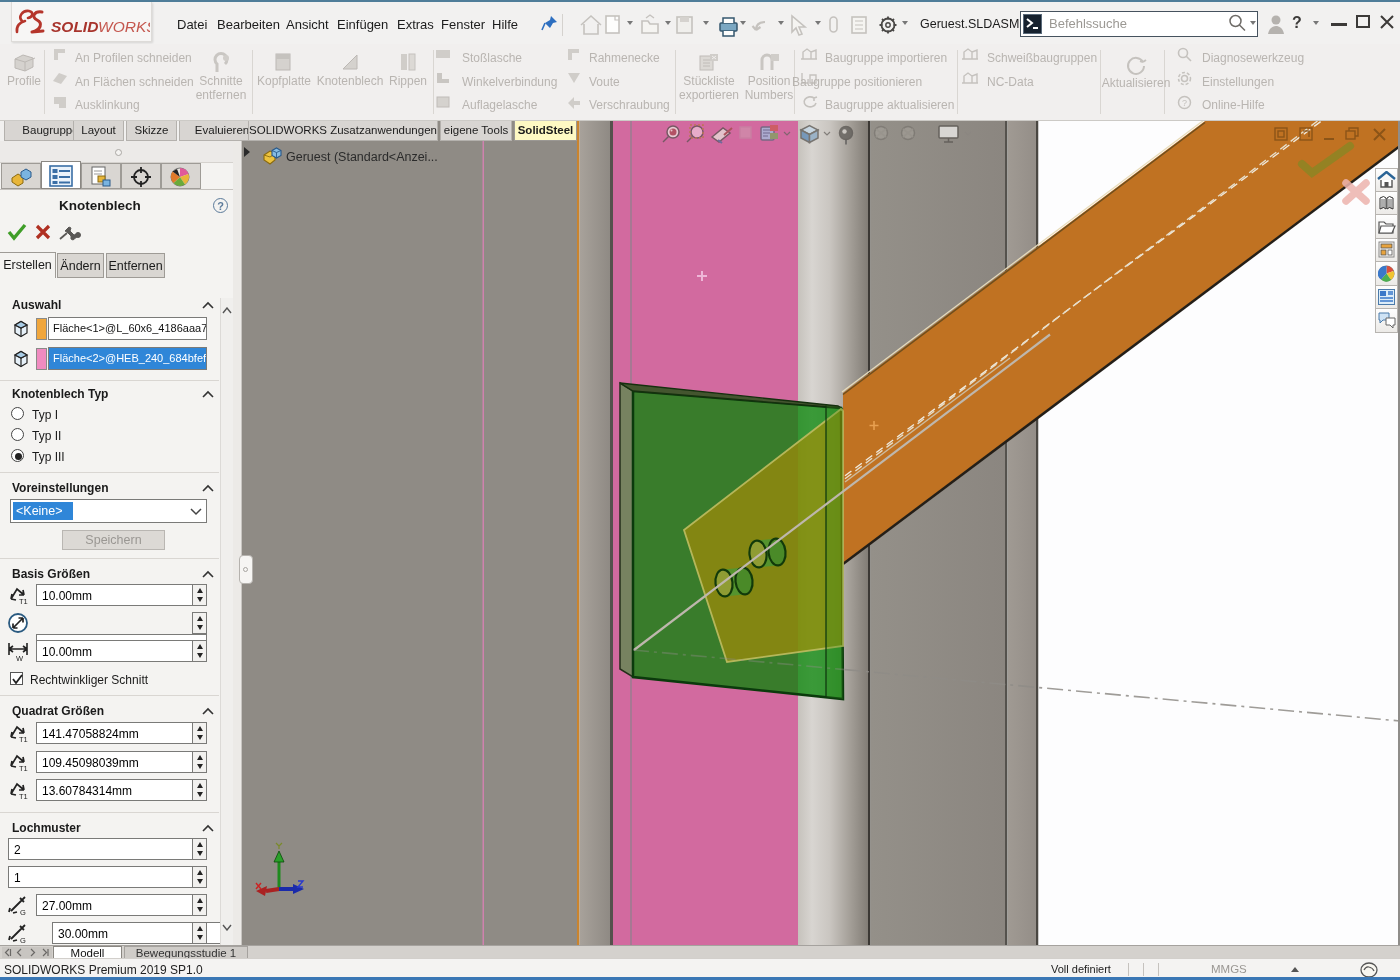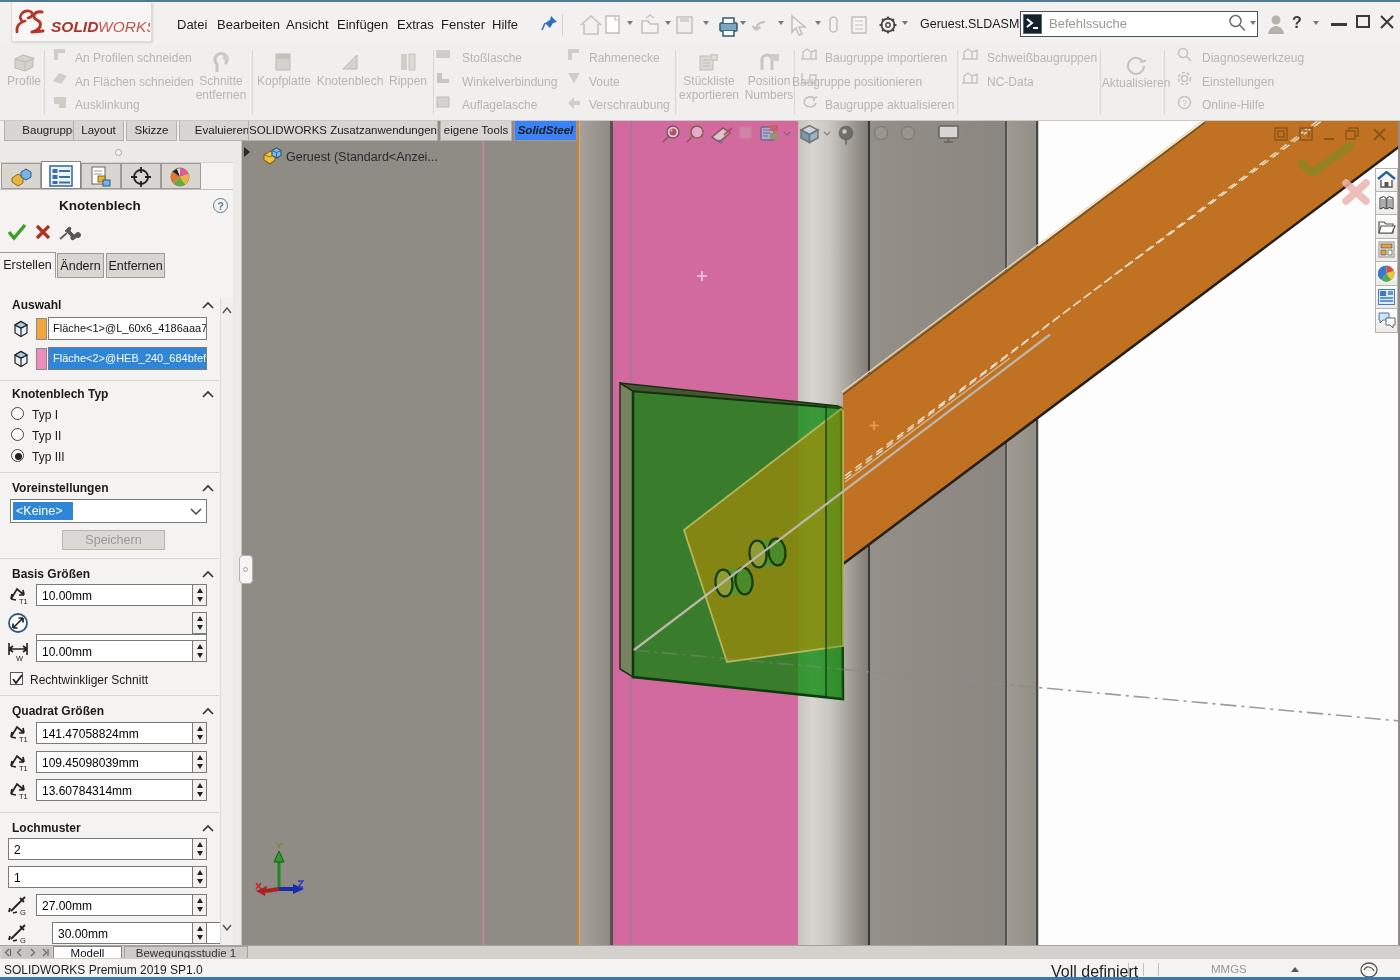--- a/index.html
+++ b/index.html
@@ -12,21 +12,21 @@
 .tbicon{position:absolute;top:11px;}
 .dd{position:absolute;top:19px;width:0;height:0;border-left:3.5px solid transparent;border-right:3.5px solid transparent;border-top:4px solid #777;}
 
 #ribbon{position:absolute;left:0;top:44px;width:1400px;height:77px;background:#f1efee;border-bottom:1px solid #cccac6;}
 .rsep{position:absolute;top:6px;height:64px;width:1px;background:#d9d6d2;}
 .rtxt{position:absolute;font-size:12px;color:#b9b5b1;white-space:nowrap;}
 .rtxtc{position:absolute;font-size:12px;color:#b9b5b1;white-space:nowrap;text-align:center;transform:translateX(-50%);}
 
 #tabrow{position:absolute;left:0;top:121px;width:583px;height:20px;z-index:6;}
 .ctab{position:absolute;top:0;height:20px;background:#d8d5d2;border:1px solid #b4b1ad;border-top:none;font-size:11.5px;color:#1c1c1c;text-align:center;line-height:19px;white-space:nowrap;overflow:hidden;}
-.ctab.active{background:#3b82f6;border-color:#9b9894;font-weight:bold;font-style:italic;}
+.ctab.active{background:#fef9c3;border-color:#9b9894;font-weight:bold;}
 
 #panel{position:absolute;left:0;top:141px;width:233px;height:804px;background:#f4f3f1;}
 .pmtab{position:absolute;top:22px;width:40px;height:26px;background:#d9d6d2;border:1px solid #9e9b96;}
 .sechdr{position:absolute;left:12px;font-size:12px;font-weight:bold;color:#1a1a1a;}
 .hr{position:absolute;left:0px;width:219px;height:1px;background:#d9d6d2;}
 .field{position:absolute;background:#fff;border:1px solid #7a7a78;}
 .spinner{position:absolute;width:15px;height:22px;background:#f2f1ef;border:1px solid #7a7a78;}
 .spinner::before{content:"";position:absolute;left:3.5px;top:3px;border-left:3.5px solid transparent;border-right:3.5px solid transparent;border-bottom:5px solid #222;}
 .spinner::after{content:"";position:absolute;left:3.5px;bottom:3px;border-left:3.5px solid transparent;border-right:3.5px solid transparent;border-top:5px solid #222;}
 .radio{position:absolute;width:13px;height:13px;border-radius:50%;border:1px solid #444;background:#fff;}
@@ -689,21 +689,21 @@
           <path d="M18 1 l-3.5 3.5 L18 8"></path>
           <path d="M28 1 l3.5 3.5 L28 8"></path>
           <path d="M40 1 l3.5 3.5 L40 8 M45 1 v7"></path>
         </g>
       </svg>
   <div class="abs" style="left:53px;top:0px;width:69px;height:13px;background:#fff;border:1px solid #8a8782;border-bottom:none;font-size:11.5px;font-weight:normal;text-align:center;color:#111">Modell</div>
   <div class="abs" style="left:124px;top:0px;width:124px;height:13px;background:#cfccc8;border:1px solid #a5a29e;border-bottom:none;font-size:11.5px;text-align:center;color:#333">Bewegungsstudie 1</div>
 </div>
 <div id="statusbar">
   <div class="stxt" style="left:4px">SOLIDWORKS Premium 2019 SP1.0</div>
-  <div class="stxt" style="left:1051px;font-size:16px">Voll definiert</div>
+  <div class="stxt" style="left:1051px;font-size:11px">Voll definiert</div>
   <div class="abs" style="left:1128px;top:4px;width:1px;height:13px;background:#c5c2be"></div>
   <div class="abs" style="left:1143px;top:4px;width:1px;height:13px;background:#c5c2be"></div>
   <div class="abs" style="left:1158px;top:4px;width:1px;height:13px;background:#c5c2be"></div>
   <div class="stxt" style="left:1211px;color:#9a9793;font-size:11.5px">MMGS</div>
   <div class="abs" style="left:1291px;top:8px;width:0;height:0;border-left:4px solid transparent;border-right:4px solid transparent;border-bottom:5px solid #555"></div>
   <svg class="abs" style="left:1360px;top:3px" width="18" height="16" viewBox="0 0 18 16">
         <ellipse cx="9" cy="8" rx="8" ry="7" fill="#f8f6f0" stroke="#555" stroke-width="1.3"></ellipse>
         <path d="M4 8 q2 -4 5 -3 q4 1 5 4" fill="none" stroke="#555" stroke-width="1.2"></path>
       </svg>
 </div>

